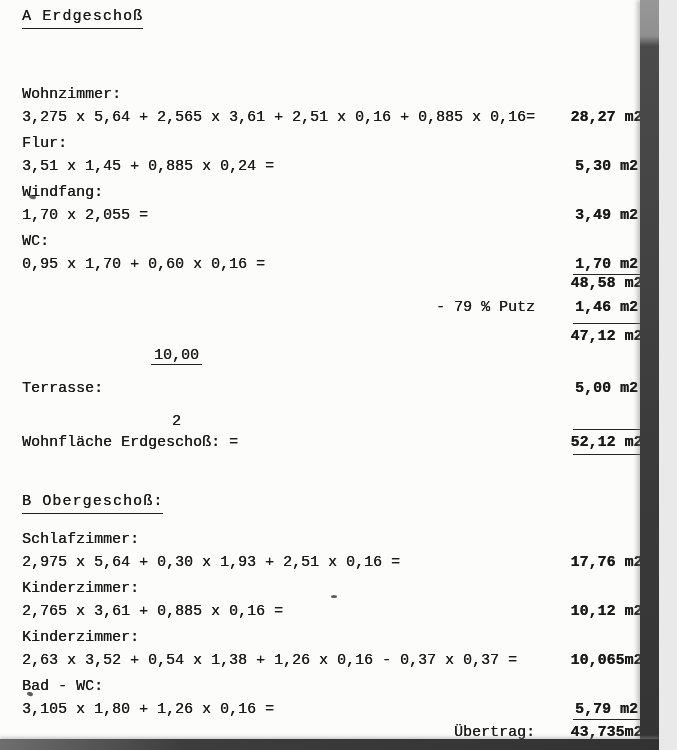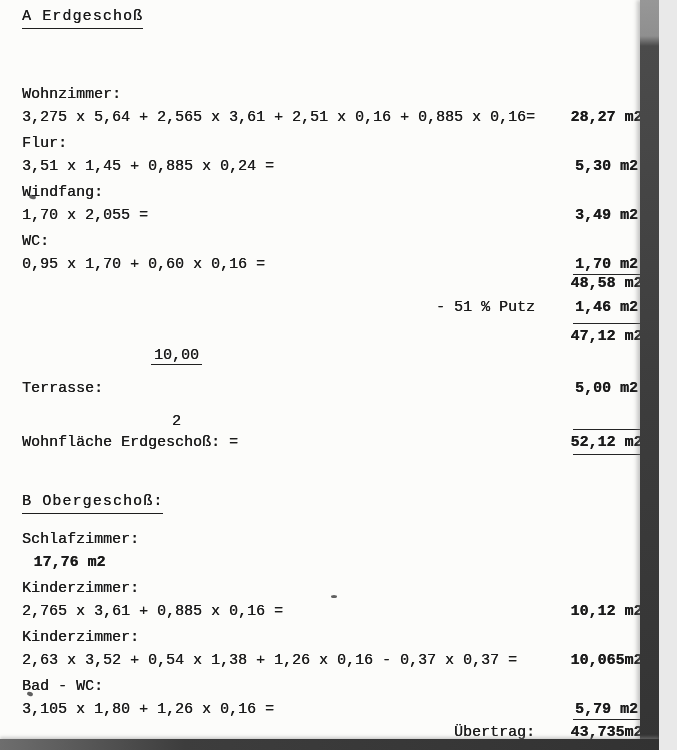--- a/index.html
+++ b/index.html
@@ -119,21 +119,21 @@
           <span class="value">1,70 m2</span>
         </div>
       </div>
 
       <div class="totals">
         <div class="sumrule"></div>
         <div class="trow right">
           <span class="value">48,58 m2</span>
         </div>
         <div class="trow right mt6">
-          <span class="side-label">- 51 % Putz</span>
+          <span class="side-label">- 79 % Putz</span>
           <span class="value">1,46 m2</span>
         </div>
         <div class="sumrule mt6"></div>
         <div class="trow right mt4">
           <span class="value">47,12 m2</span>
         </div>
         <div class="trow terrasse">
           <span>Terrasse:</span>
           <span class="fraction">
             <span class="frac-num">10,00</span>
@@ -149,20 +149,21 @@
         <div class="sumrule mt2"></div>
       </div>
     </section>
 
     <section class="section-b">
       <h2 class="heading">B Obergeschoß:</h2>
 
       <div class="entry first-entry">
         <div class="label">Schlafzimmer:</div>
         <div class="row">
+          <span class="formula">2,975 x 5,64 + 0,30 x 1,93 + 2,51 x 0,16 =</span>
           <span class="value">17,76 m2</span>
         </div>
       </div>
 
       <div class="entry">
         <div class="label">Kinderzimmer:</div>
         <div class="row">
           <span class="formula">2,765 x 3,61 + 0,885 x 0,16 =</span>
           <span class="value">10,12 m2</span>
         </div>

